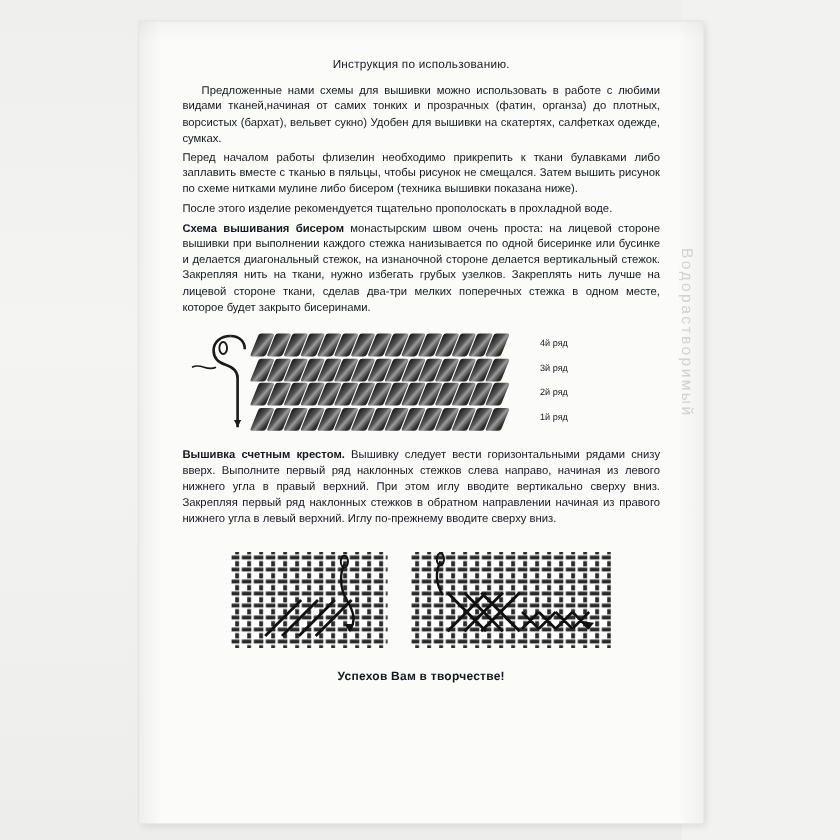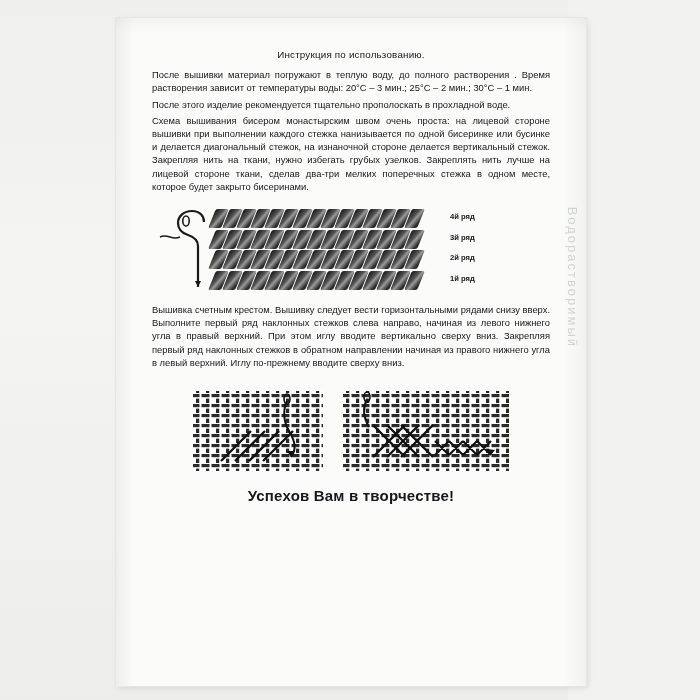--- a/index.html
+++ b/index.html
@@ -53,21 +53,21 @@
     font-size: 9.8px;
     margin-bottom: 7px;
     letter-spacing: 0.2px;
   }
   p {
     margin: 0 0 3px 0;
   }
   .indent {
     text-indent: 16px;
   }
-  .b { font-weight: normal; }
+  .b { font-weight: bold; }
 
   
   .diagram-beads {
     position: relative;
     margin: 14px 0 10px 0;
     height: 86px;
   }
   .beadgrid {
     position: absolute;
     left: 60px;
@@ -95,32 +95,32 @@
     width: 52px;
     height: 84px;
   }
   .rowlabels {
     position: absolute;
     left: 298px;
     top: 0px;
     font-size: 7.6px;
     line-height: 20.5px;
   }
-  .rowlabels div { height: 20.5px; font-weight: bold; }
+  .rowlabels div { height: 20.5px; }
 
   
   .diagram-cross {
     position: relative;
     margin: 14px 0 6px 0;
     height: 96px;
     text-align: center;
   }
   .closing {
     text-align: center;
-    font-size: 15px;
+    font-size: 10px;
     font-weight: bold;
     margin-top: 10px;
     letter-spacing: 0.2px;
   }
   .ghost {
     position: absolute;
     right: 6px;
     top: 330px;
     font-size: 13px;
     color: rgba(120,125,130,0.30);
@@ -134,21 +134,22 @@
 <body>
 
 <div id="page">
 
   <div id="sheet">
 
     <div class="content">
 
       <div class="title">Инструкция по использованию.</div>
 
-      <p>После вышивки материал погружают в теплую воду, до полного растворения . Время растворения зависит от температуры воды: 20°С – 3 мин.; 25°С – 2 мин.; 30°С – 1 мин.</p>
+      <p class="indent">Предложенные нами схемы для вышивки можно использовать в работе с любими видами тканей,начиная от самих тонких и прозрачных (фатин, органза) до плотных, ворсистых (бархат), вельвет сукно) Удобен для вышивки на скатертях, салфетках одежде, сумках.</p>
+      <p>Перед началом работы флизелин необходимо прикрепить к ткани булавками либо заплавить вместе с тканью в пяльцы, чтобы рисунок не смещался. Затем вышить рисунок по схеме нитками мулине либо бисером (техника вышивки показана ниже).</p>
       <p>После этого изделие рекомендуется тщательно прополоскать в прохладной воде.</p>
 
       <p><span class="b">Схема вышивания бисером</span><span> монастырским швом очень проста: на лицевой стороне вышивки при выполнении каждого стежка нанизывается по одной бисеринке или бусинке и делается диагональный стежок, на изнаночной стороне делается вертикальный стежок. Закрепляя нить на ткани, нужно избегать грубых узелков. Закреплять нить лучше на лицевой стороне ткани, сделав два-три мелких поперечных стежка в одном месте, которое будет закрыто бисеринами.</span></p>
 
       <div class="diagram-beads">
 
         <svg class="needle" viewBox="0 0 52 84">
           <path d="M34 4 C26 4 20 9 20 16 C20 22 24 26 30 28 C36 30 40 33 40 39 L40 80" fill="none" stroke="#1a1a1a" stroke-width="2.2"></path>
           <path d="M34 4 C42 4 46 9 46 15" fill="none" stroke="#1a1a1a" stroke-width="2.2"></path>
           <ellipse cx="28" cy="14" rx="3.2" ry="5" fill="none" stroke="#1a1a1a" stroke-width="1.6"></ellipse>

